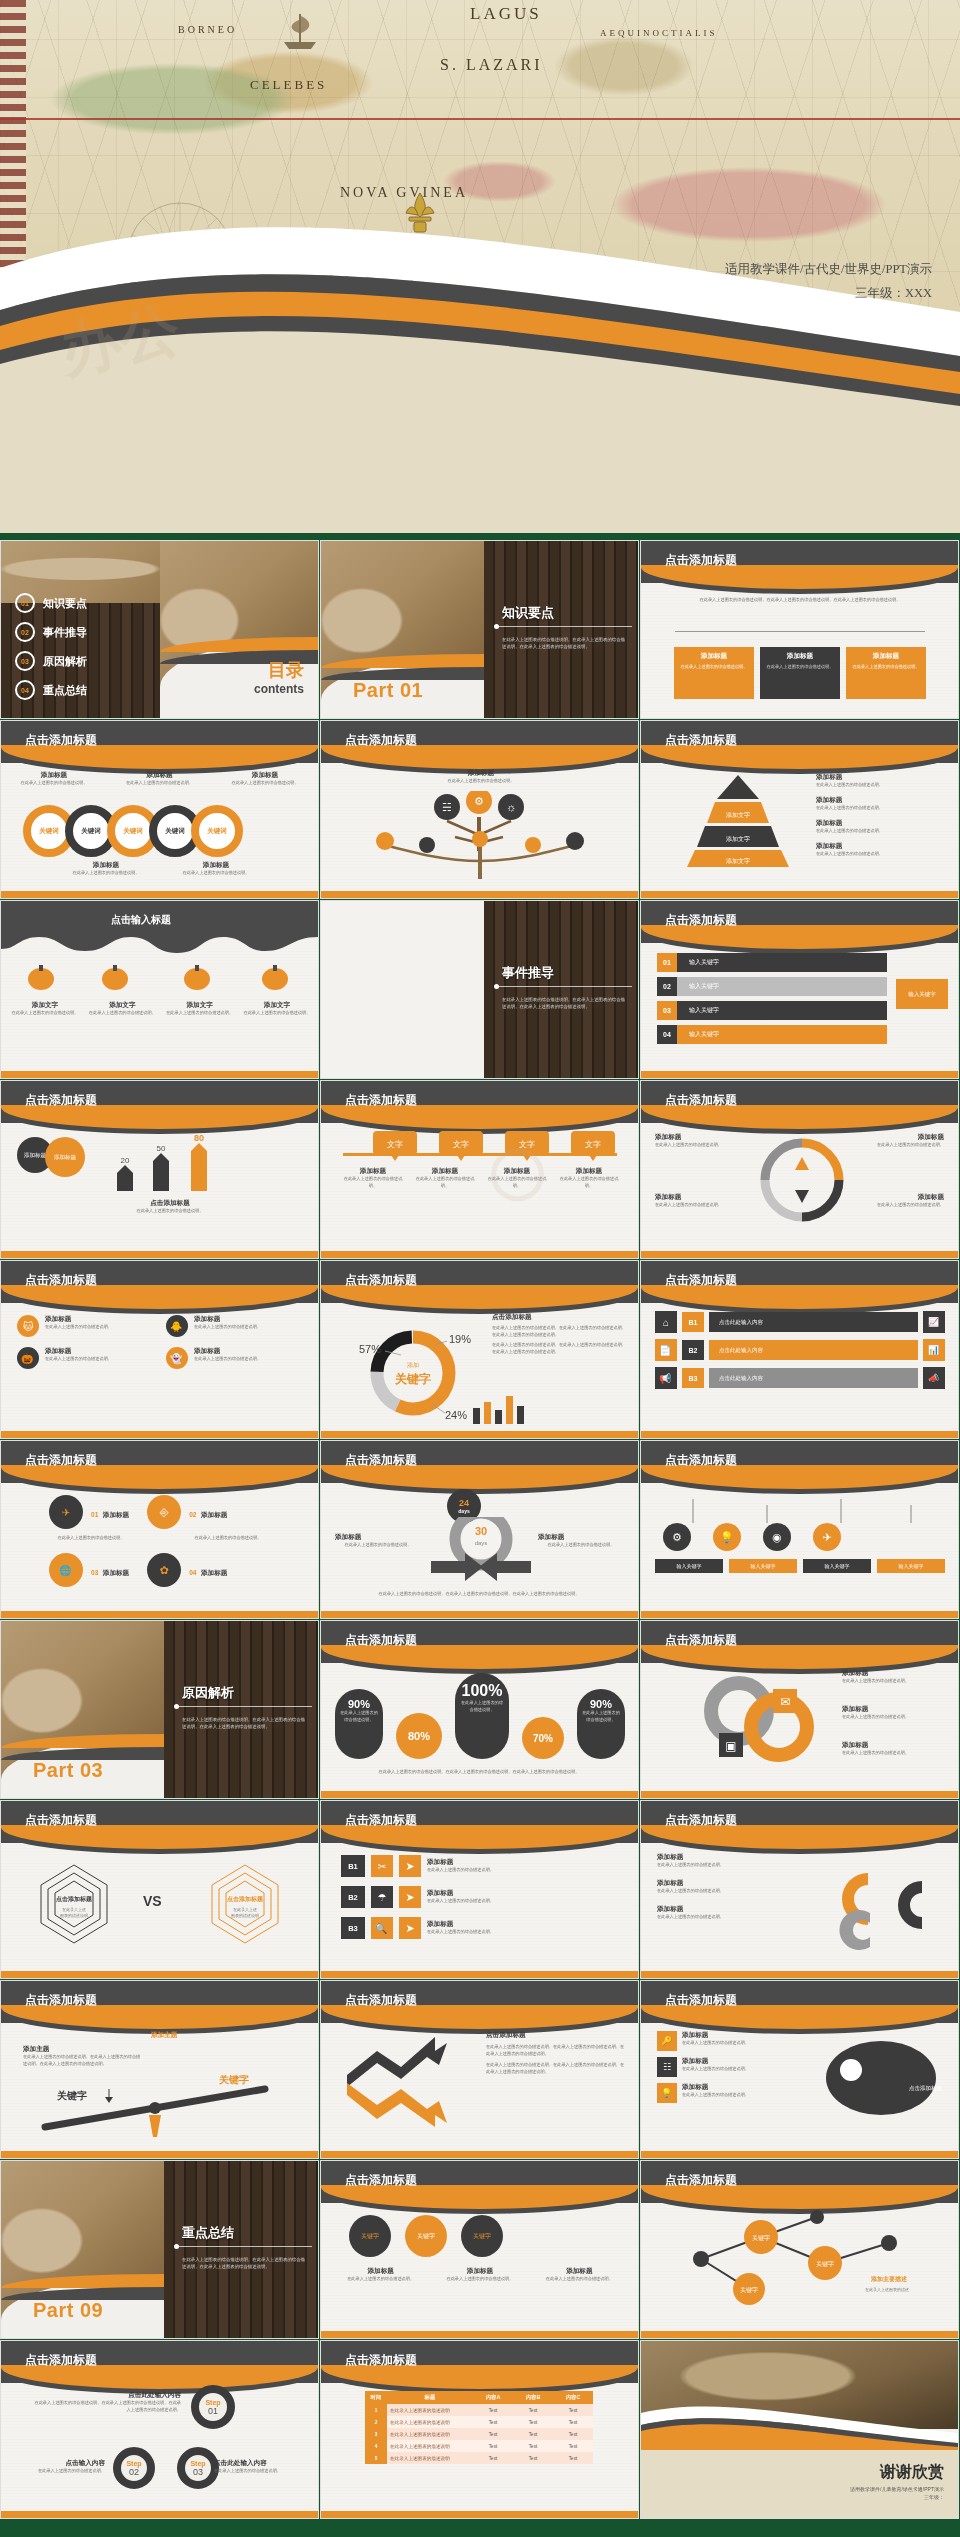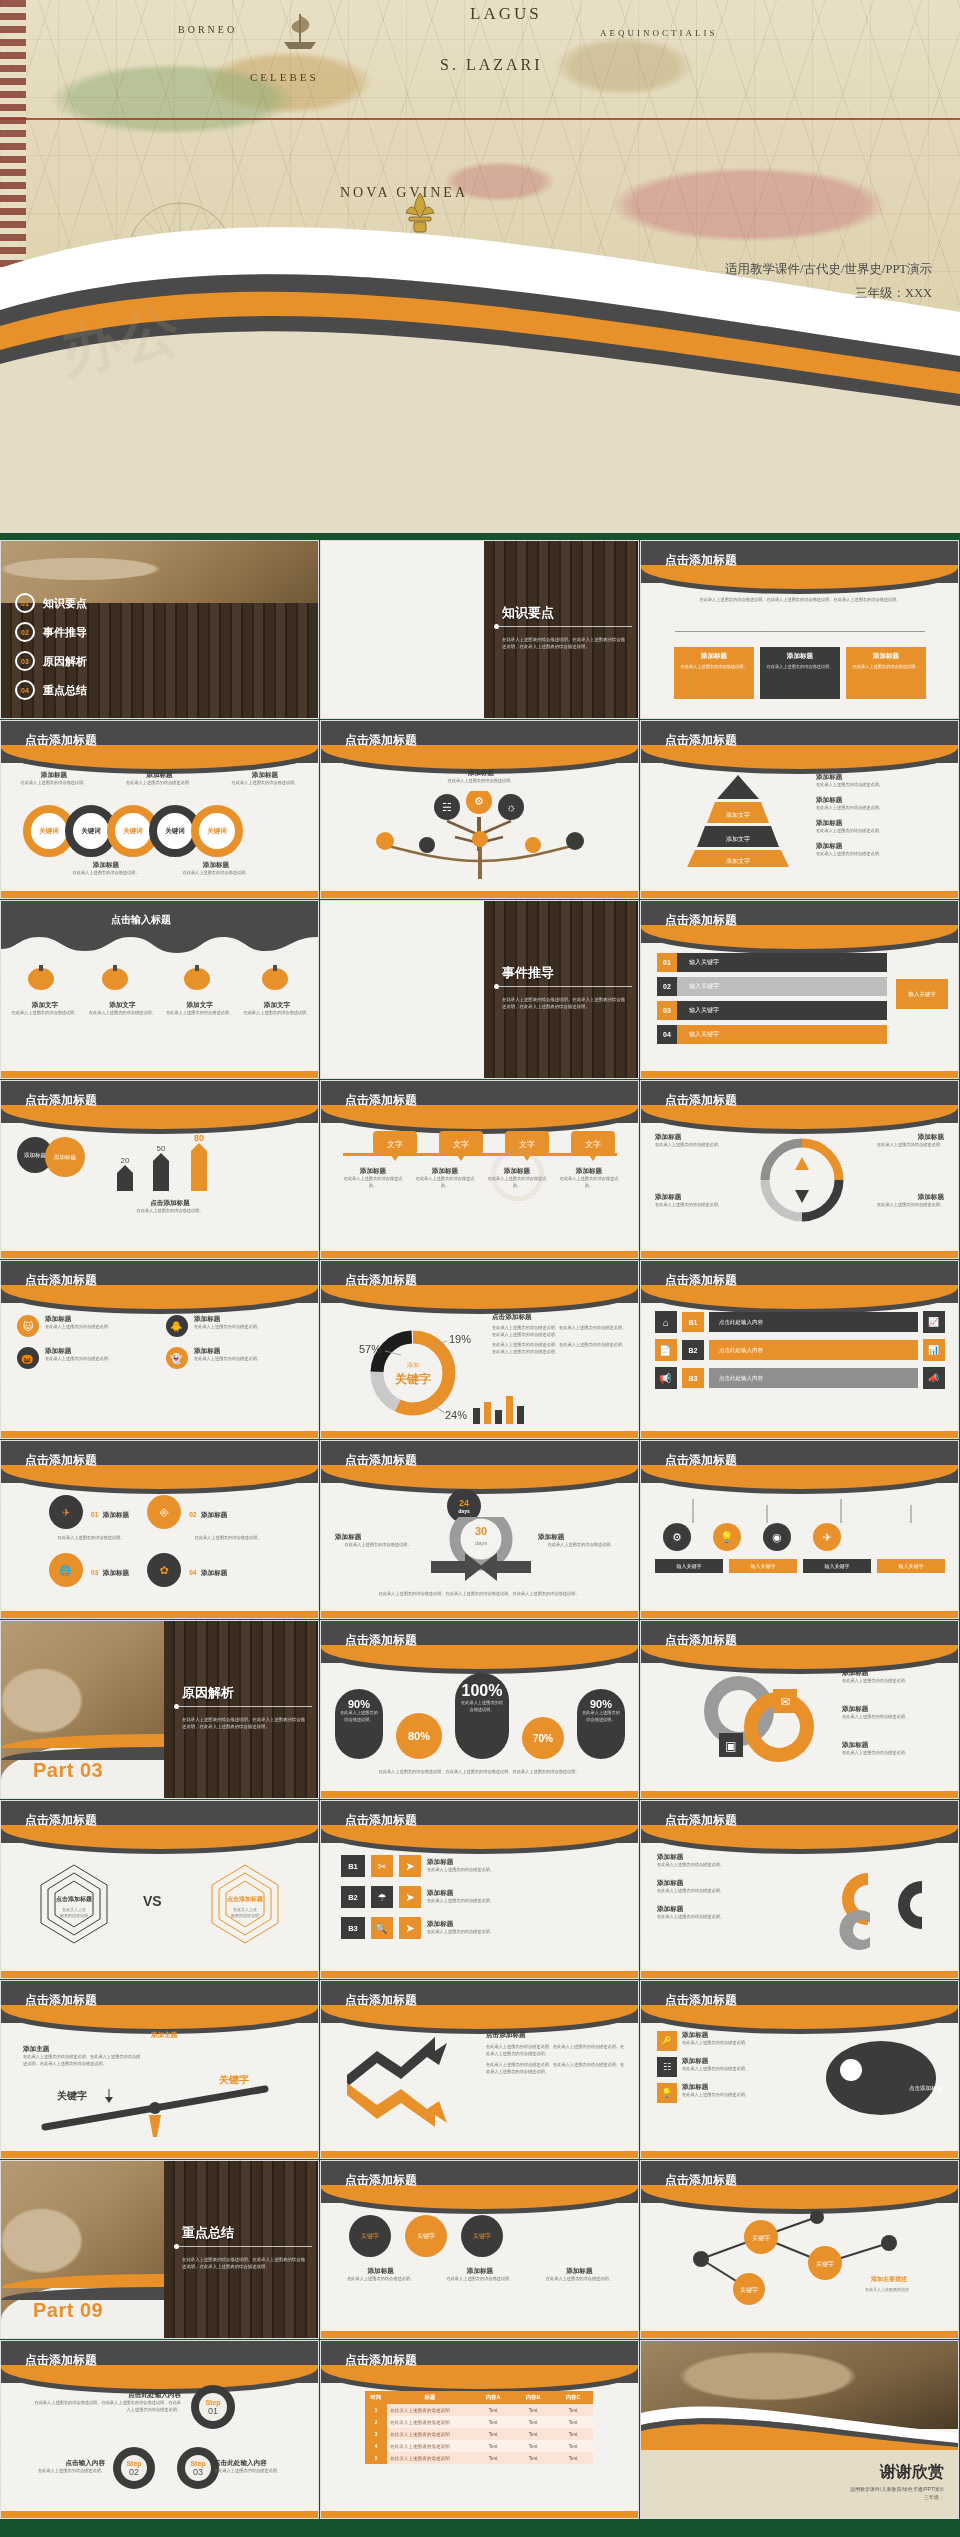--- a/index.html
+++ b/index.html
@@ -35,21 +35,21 @@
     content:""; position:absolute; left:0; right:0; top:118px; height:2px;
     background: #a83a2e; opacity:.85;
   }
   .map-label { position:absolute; font-family:"Liberation Serif", serif; color:#4a3c28; letter-spacing:3px; }
   .mlab1 { top:4px; left:470px; font-size:17px; }
   .mlab2 { top:56px; left:440px; font-size:16px; }
   .mlab3 { top:185px; left:340px; font-size:14px; }
   .mlab4 { top:285px; left:12px; font-size:13px; }
   .mlab5 { top:305px; left:14px; font-size:13px; }
   .mlab6 { top:24px; left:178px; font-size:10px; }
-  .mlab7 { top:71px; left:250px; font-size:11px; }
+  .mlab7 { top:77px; left:250px; font-size:13px; }
   .mlab8 { top:28px; left:600px; font-size:9px; }
   .hero-edge { position:absolute; top:0; left:0; width:26px; height:330px;
      background: repeating-linear-gradient(180deg,#7d2c22 0 7px,#e8e0c6 7px 13px); opacity:.75; }
 
   .hero-wave { position:absolute; left:0; top:150px; width:960px; height:260px; }
   .hero-text { position:absolute; right:28px; top:252px; text-align:right; z-index:5;}
   .hero-title {
     font-size:31px; font-weight:bold; color:#3b3b3b; letter-spacing:1px;
     text-shadow: 2px 2px 0 rgba(255,255,255,.55);
   }
@@ -212,23 +212,38 @@
         </div>
         <div style="display:flex;align-items:center;gap:8px;margin-bottom:9px;">
           <div class="ring" style="width:20px;height:20px;border:2px solid #fff;color:#e8912a;font-size:7px;font-weight:bold;">03</div>
           <div style="color:#fff;font-size:11px;font-weight:bold;">原因解析</div>
         </div>
         <div style="display:flex;align-items:center;gap:8px;">
           <div class="ring" style="width:20px;height:20px;border:2px solid #fff;color:#e8912a;font-size:7px;font-weight:bold;">04</div>
           <div style="color:#fff;font-size:11px;font-weight:bold;">重点总结</div>
         </div>
       </div>
-    </div>
-
-    <div class="slide">
+      <div style="position:absolute;right:0;top:0;width:158px;height:100%;" class="photo-ruins">
+        <div style="position:absolute;left:0;bottom:0;width:100%;height:78px;background:#f2f0ec;border-radius:90% 0 0 0/60% 0 0 0;"></div>
+        <div style="position:absolute;left:0;bottom:66px;width:100%;height:15px;background:#e8912a;border-radius:100% 0 0 0/100% 0 0 0;"></div>
+        <div style="position:absolute;left:0;bottom:54px;width:100%;height:14px;background:#4a4a4a;border-radius:100% 0 0 0/100% 0 0 0;"></div>
+        <div style="position:absolute;right:14px;bottom:22px;text-align:right;">
+          <div style="font-size:18px;font-weight:bold;color:#e8912a;">目录</div>
+          <div style="font-size:12px;font-weight:bold;color:#4a4a4a;">contents</div>
+        </div>
+      </div>
+    </div>
+
+    <div class="slide">
+      <div class="part-left photo-ruins">
+        <div class="part-white"></div>
+          <div class="part-owave"></div>
+          <div class="part-gwave"></div>
+        <div class="part-word">Part 01</div>
+      </div>
       <div class="part-right photo-wood">
         <div class="part-h">知识要点</div>
         <div class="part-rule"></div>
           <div class="part-dot"></div>
         <div class="part-ph">在此录入上述图表的综合描述说明。在此录入上述图表的综合描述说明。在此录入上述图表的综合描述说明。</div>
       </div>
     </div>
 
     <div class="slide">
       <div class="sl-body-bg"></div>

